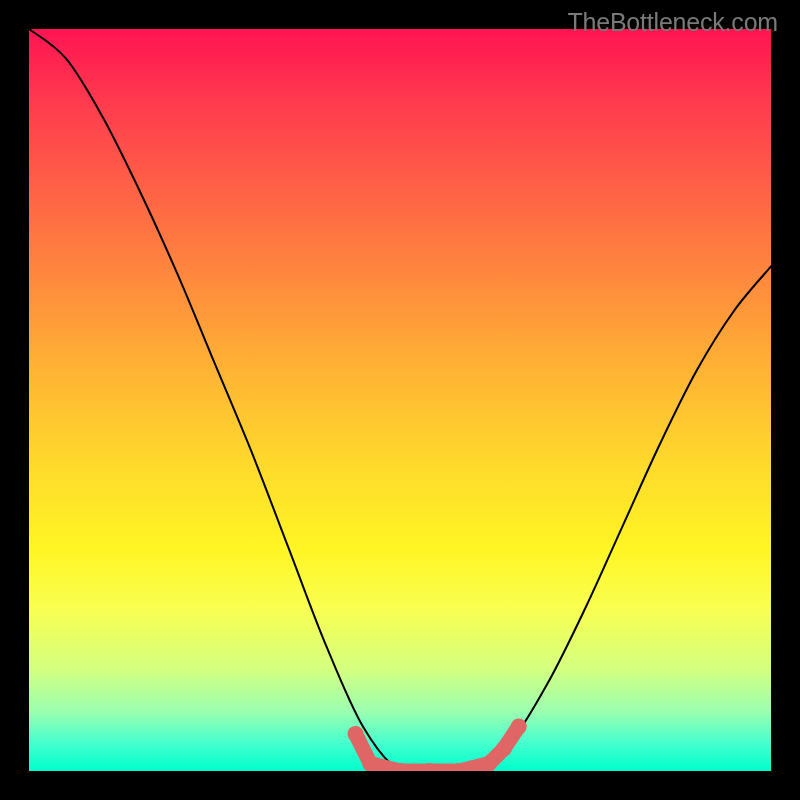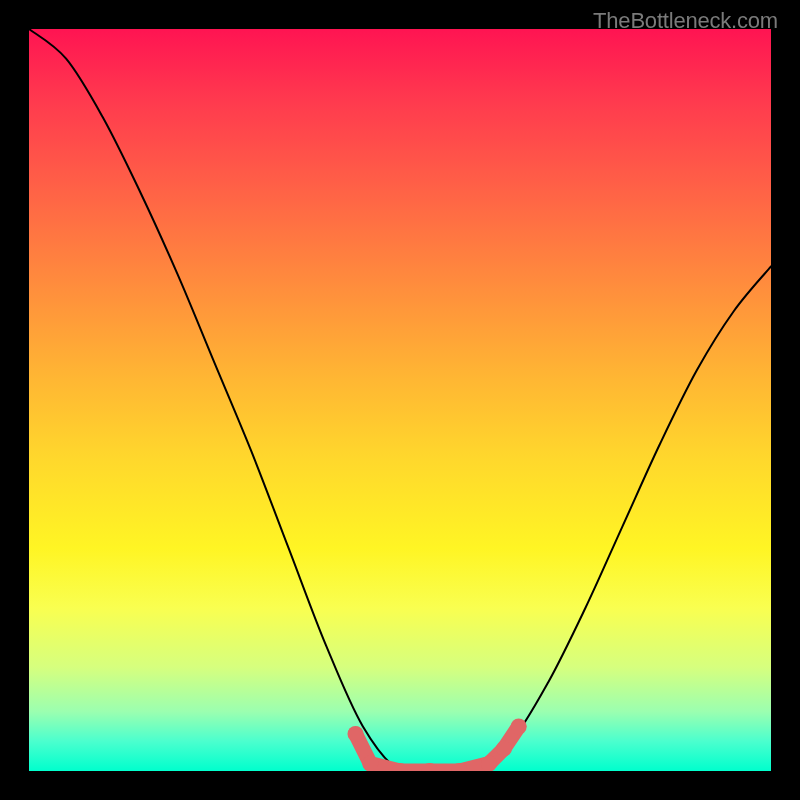--- a/index.html
+++ b/index.html
@@ -51,21 +51,21 @@
     top: 0;
     width: 742px;
     height: 742px;
     pointer-events: none;
   }
   .watermark {
     position: absolute;
     right: 22px;
     top: 8px;
     color: #7a7a7a;
-    font-size: 22px;
+    font-size: 25px;
     font-weight: 500;
     letter-spacing: -0.2px;
   }
 </style>
 </head>
 <body>
 
 <div class="frame">
   <div class="plot">
     <svg class="curve" viewBox="0 0 742 742" preserveAspectRatio="none">

